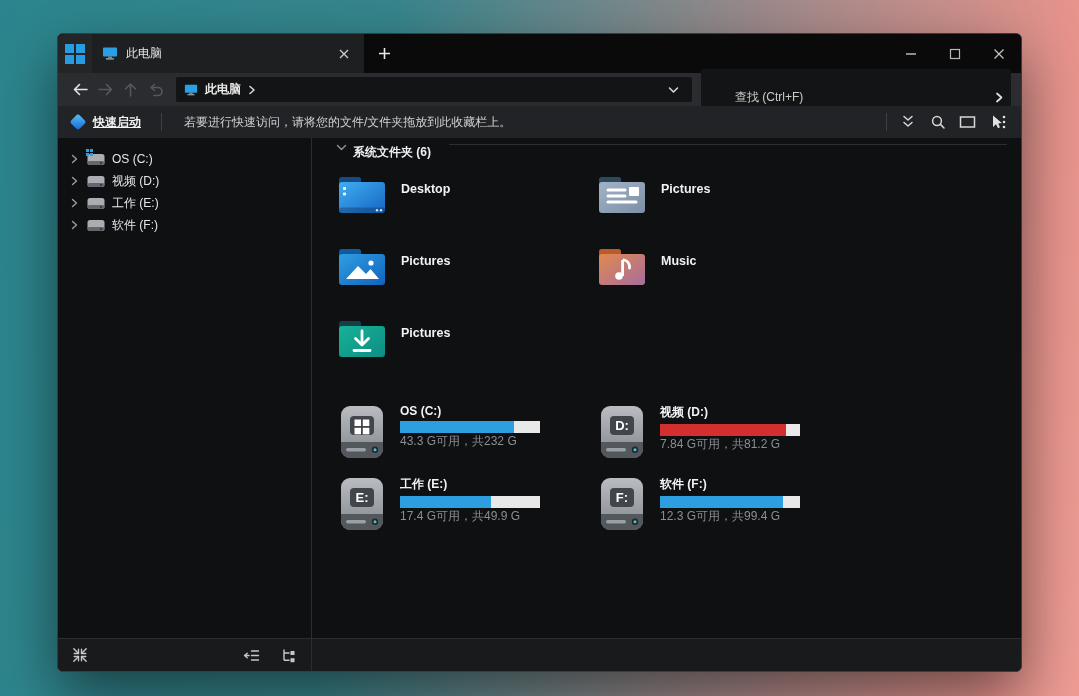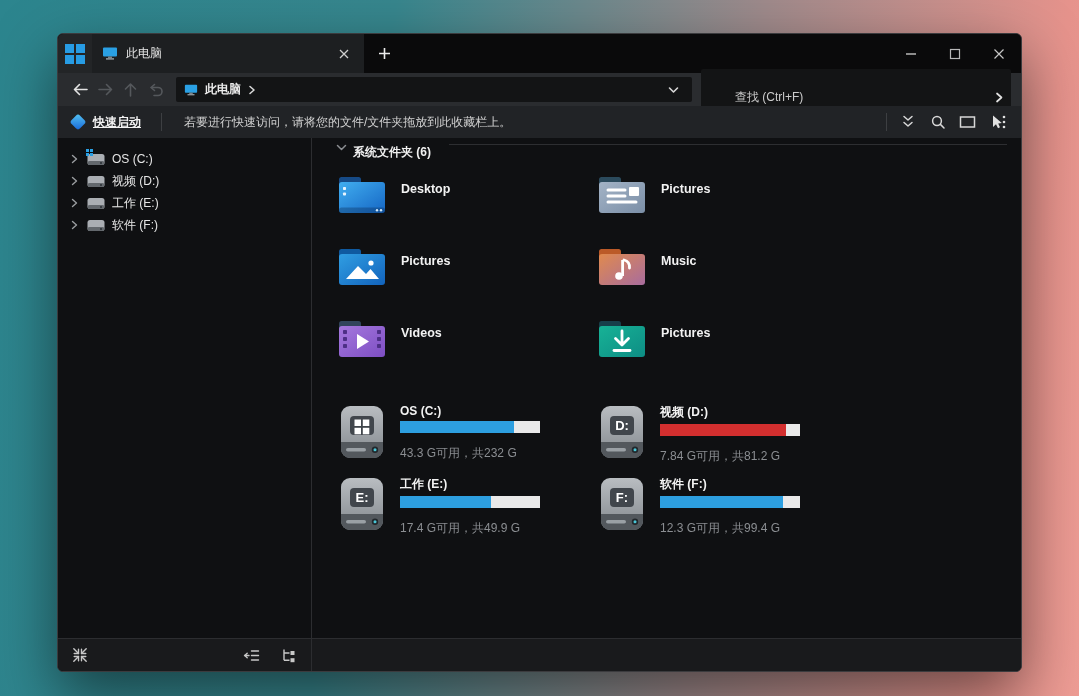--- a/index.html
+++ b/index.html
@@ -59,21 +59,21 @@
   .sect-head{display:flex;align-items:flex-start;height:26px;gap:6px;color:#f0f0f0;font-size:12px;font-weight:bold;cursor:pointer;}
   .sect-line{flex:1;height:1px;background:#2d2e31;margin-left:12px;}
   .folder-grid{display:grid;grid-template-columns:260px 300px;margin-top:4px;}
   .cell{height:72px;display:flex;gap:13px;cursor:pointer;}
   .folder-label{font-weight:bold;font-size:12.5px;color:#f2f2f2;margin-top:8px;}
   .drive-grid{display:grid;grid-template-columns:260px 300px;margin-top:14px;}
   .drive-cell{height:72px;display:flex;gap:12px;cursor:pointer;}
   .drive-name{font-size:12px;font-weight:bold;color:#f2f2f2;}
   .bar{width:140px;height:12px;background:#e9e9e9;margin-top:3px;}
   .bar-fill{height:100%;}
-  .drive-detail{font-size:12px;color:#8b8e92;margin-top:12px;}
+  .drive-detail{font-size:12px;color:#8b8e92;margin-top:0;}
   .drive-ico text{font:600 13px "Liberation Sans","DejaVu Sans",sans-serif;fill:#ffffff;}
   
   .statusbar{height:32px;background:#191a1c;border-top:1px solid #2c2d30;display:flex;align-items:stretch;flex:0 0 auto;}
   .status-left{width:254px;flex:0 0 auto;border-right:1px solid #2c2d30;display:flex;align-items:center;
     padding:0 12px;box-sizing:border-box;gap:18px;}
   .status-spacer{flex:1;}
   .status-right{flex:1;}
   .st-ico{width:20px;height:20px;display:flex;align-items:center;justify-content:center;cursor:pointer;}
 </style>
 </head>
@@ -356,40 +356,20 @@
               </defs>
             <rect x="3" y="3" width="22" height="12" rx="2.5" fill="#bb5a28"></rect>
             <rect x="3" y="8" width="46" height="31" rx="3" fill="url(#gMus)"></rect>
             <circle cx="23" cy="30" r="3.8" fill="#ffffff"></circle>
             <rect x="25.2" y="14" width="2.8" height="16" fill="#ffffff"></rect>
             <path d="M28 14 q6 1.5 5.5 8" stroke="#ffffff" stroke-width="2.8" fill="none" stroke-linecap="round"></path>
           </svg>
           <span class="folder-label">Music</span>
         </div>
 
-        <div class="cell">
-          <svg width="52" height="42" viewBox="0 0 52 42">
-            <defs>
-                <linearGradient id="gVid" x1="0" y1="0" x2="1" y2="1">
-              <stop offset="0" stop-color="#a578de"></stop>
-                  <stop offset="1" stop-color="#7d4ec2"></stop>
-                </linearGradient>
-              </defs>
-            <rect x="3" y="3" width="22" height="12" rx="2.5" fill="#31445c"></rect>
-            <rect x="3" y="8" width="46" height="31" rx="3" fill="url(#gVid)"></rect>
-            <rect x="7" y="12" width="4" height="4" rx="0.8" fill="#4d2f86"></rect>
-            <rect x="7" y="19" width="4" height="4" rx="0.8" fill="#4d2f86"></rect>
-            <rect x="7" y="26" width="4" height="4" rx="0.8" fill="#4d2f86"></rect>
-            <rect x="41" y="12" width="4" height="4" rx="0.8" fill="#4d2f86"></rect>
-            <rect x="41" y="19" width="4" height="4" rx="0.8" fill="#4d2f86"></rect>
-            <rect x="41" y="26" width="4" height="4" rx="0.8" fill="#4d2f86"></rect>
-            <path d="M21 16 L21 31 L33 23.5 Z" fill="#ffffff"></path>
-          </svg>
-          <span class="folder-label">Videos</span>
-        </div>
 
         <div class="cell">
           <svg width="52" height="42" viewBox="0 0 52 42">
             <defs>
                 <linearGradient id="gDl" x1="0" y1="0" x2="1" y2="1">
               <stop offset="0" stop-color="#17b296"></stop>
                   <stop offset="1" stop-color="#0d8d84"></stop>
                 </linearGradient>
               </defs>
             <rect x="3" y="3" width="22" height="12" rx="2.5" fill="#173f4a"></rect>

